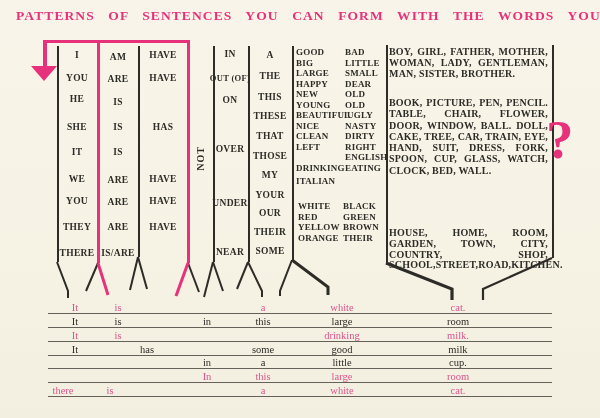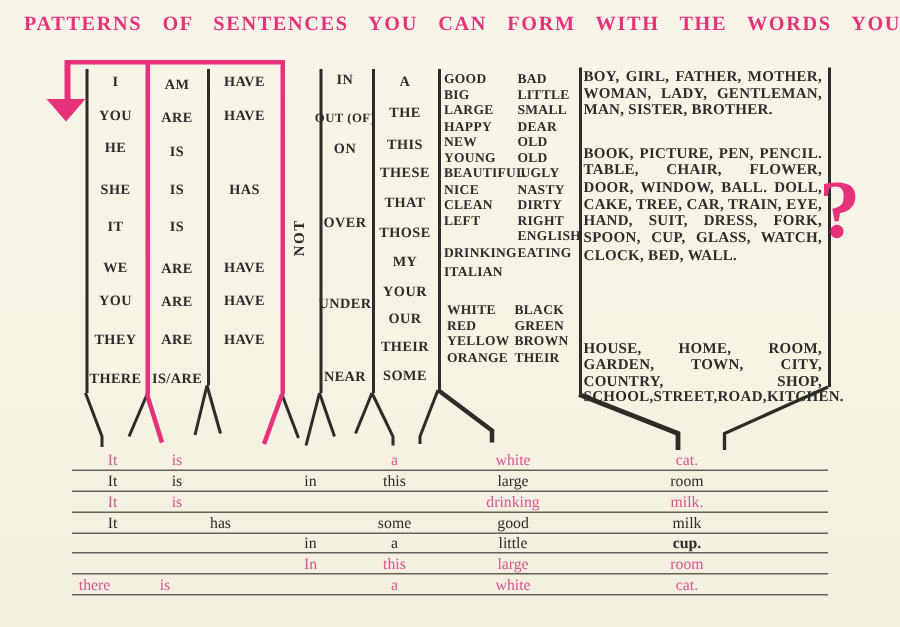--- a/index.html
+++ b/index.html
@@ -213,21 +213,21 @@
     <span style="left:263px;">some</span>
     <span style="left:342px;">good</span>
     <span style="left:458px;">milk</span>
   </div>
   <div class="tline" style="top:355px;"></div>
 
   <div class="trow" style="top:357px;">
     <span style="left:207px;">in</span>
     <span style="left:263px;">a</span>
     <span style="left:342px;">little</span>
-    <span style="left:458px;font-weight:bold;">cup.</span>
+    <span style="left:458px;">cup.</span>
   </div>
   <div class="tline" style="top:368px;"></div>
 
   <div class="trow pinkrow" style="top:371px;">
     <span style="left:207px;">In</span>
     <span style="left:263px;">this</span>
     <span style="left:342px;">large</span>
     <span style="left:458px;">room</span>
   </div>
   <div class="tline" style="top:382px;"></div>

